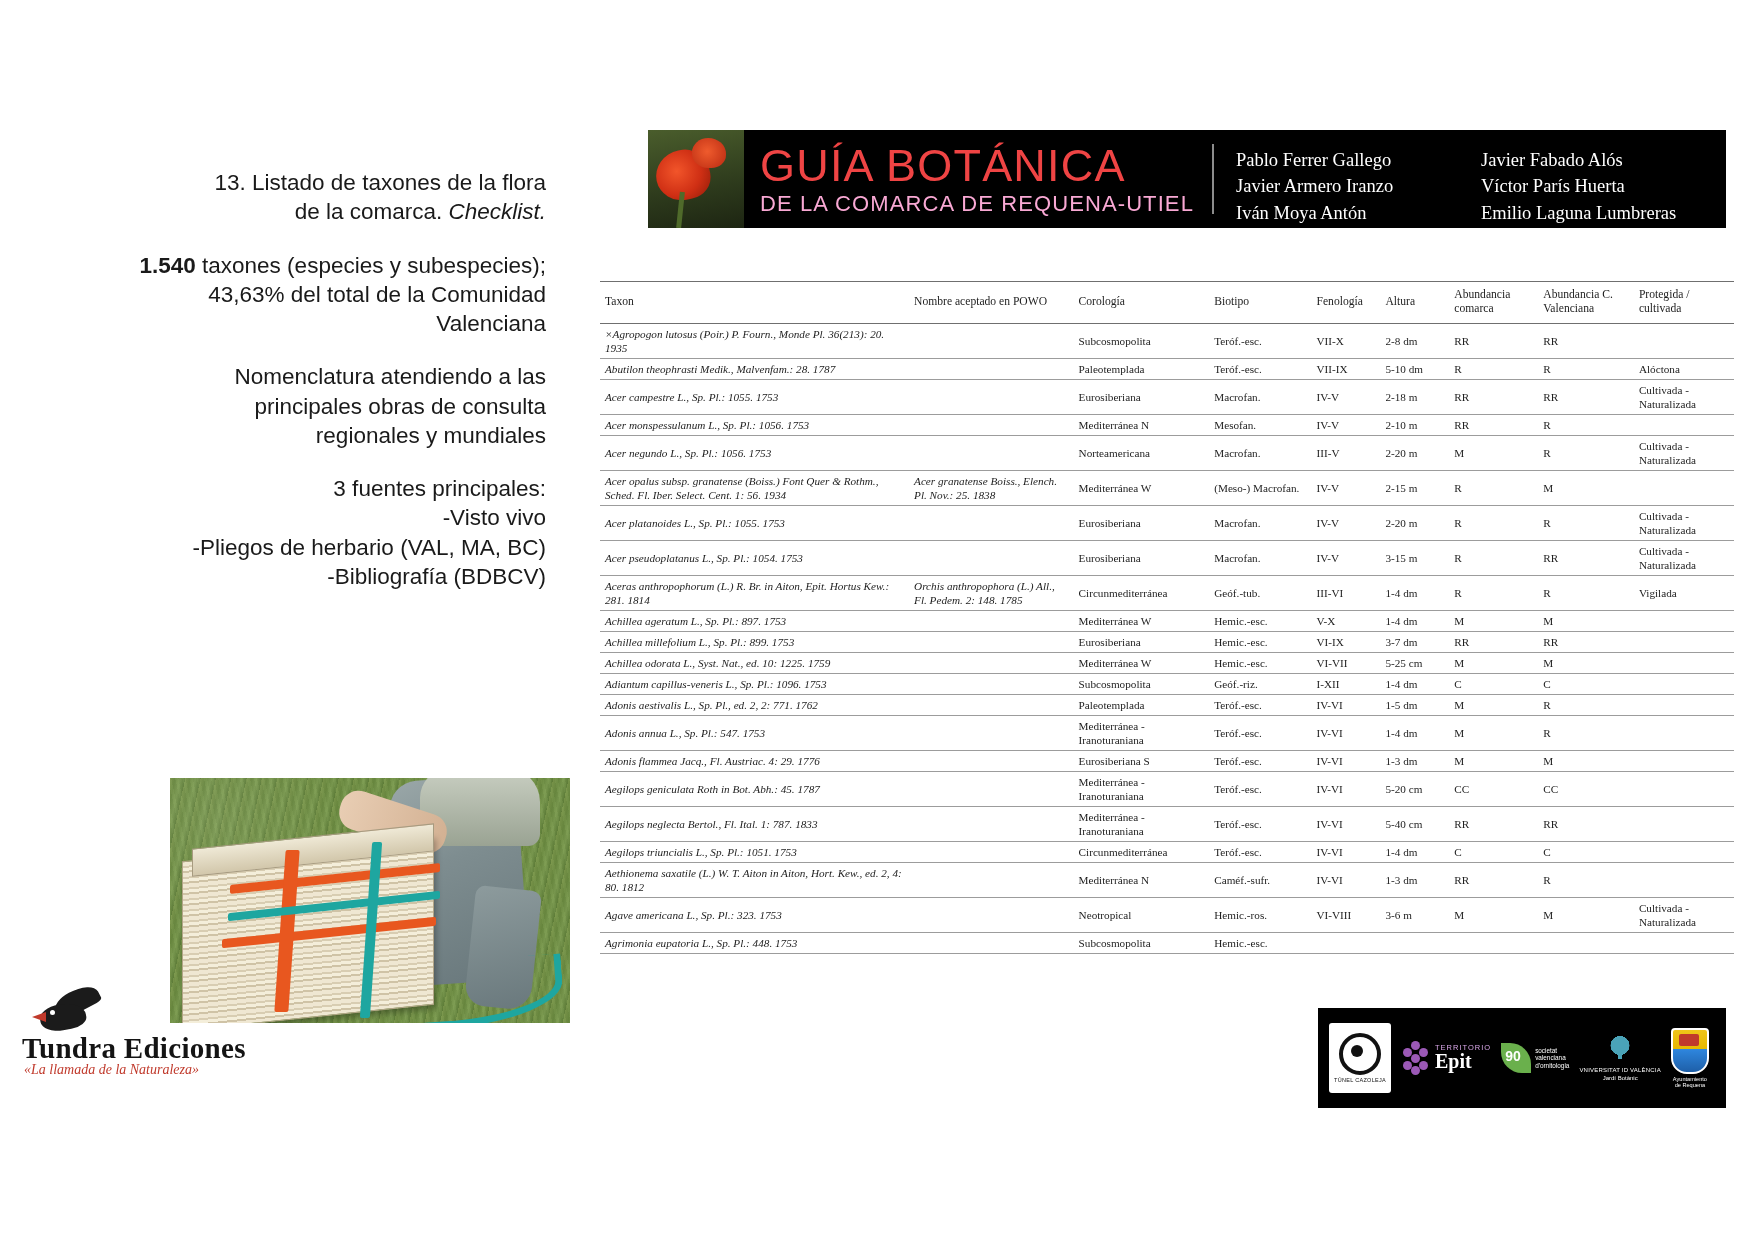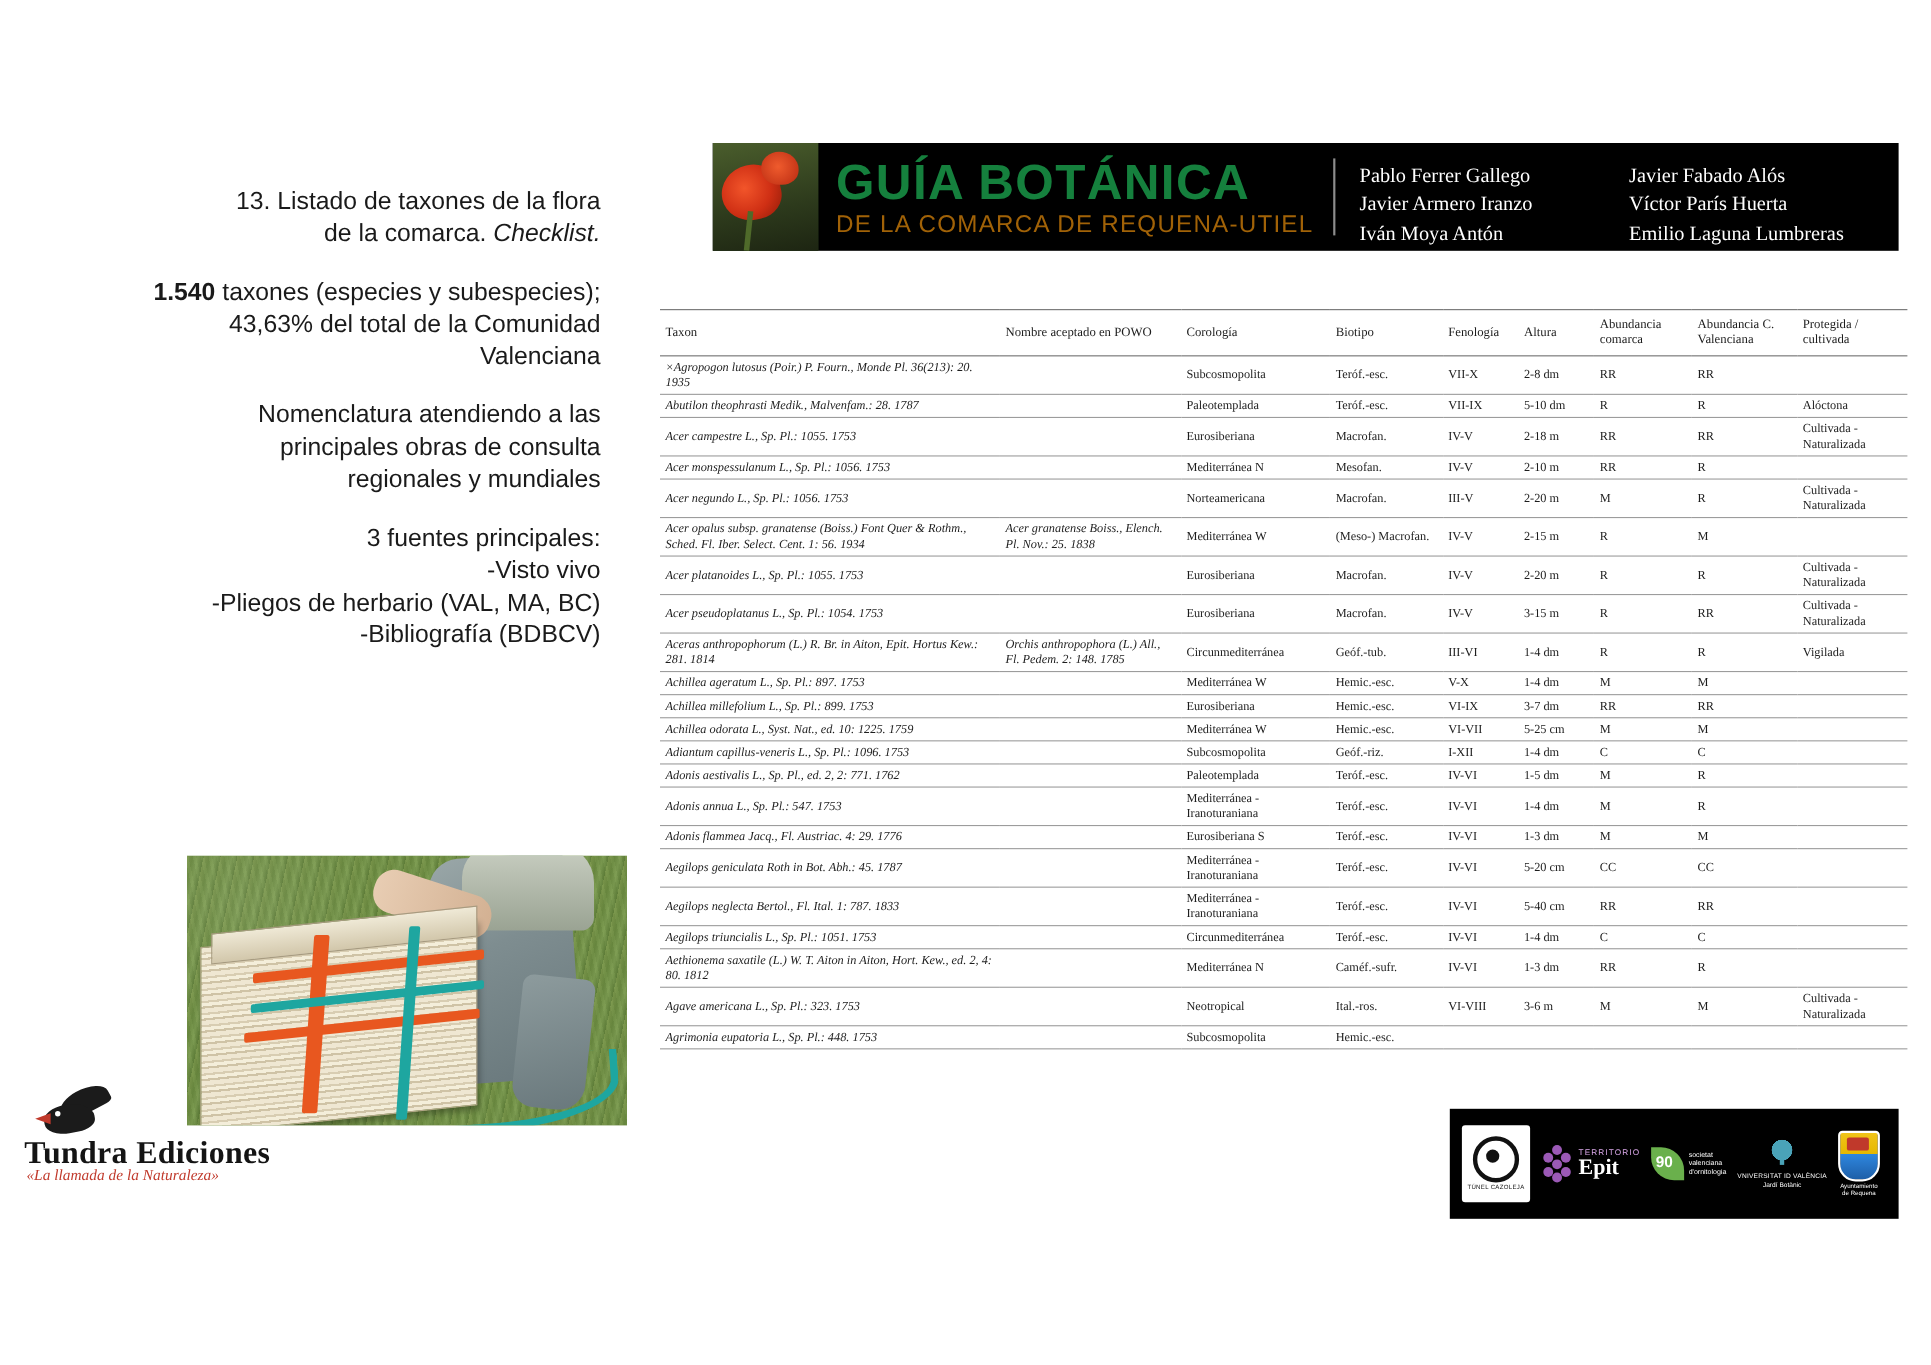--- a/index.html
+++ b/index.html
@@ -244,29 +244,28 @@
     flex: 0 0 auto;
     padding: 8px 18px 6px 16px;
     display: flex;
     flex-direction: column;
     justify-content: center;
   }
   #banner-title .t1 {
     font-family: "Liberation Sans", sans-serif;
     font-size: 45px;
     letter-spacing: 1.2px;
-    color: #15803d;
+    color: #ef4444;
     line-height: 1.0;
-    font-weight: bold;
   }
   #banner-title .t2 {
     font-family: "Liberation Sans", sans-serif;
     font-size: 22px;
     letter-spacing: 1.1px;
-    color: #a16207;
+    color: #f9a8d4;
     line-height: 1.1;
     margin-top: 4px;
   }
   #banner-divider {
     width: 2px;
     background: #8c8c8c;
     margin: 14px 0;
   }
   #banner-authors {
     flex: 1;
@@ -763,21 +762,21 @@
           <td>IV-VI</td>
           <td>1-3 dm</td>
           <td>RR</td>
           <td>R</td>
           <td></td>
         </tr>
         <tr>
           <td class="taxon-name">Agave americana L., Sp. Pl.: 323. 1753</td>
           <td class="powo"></td>
           <td>Neotropical</td>
-          <td>Ital.-ros.</td>
+          <td>Hemic.-ros.</td>
           <td>VI-VIII</td>
           <td>3-6 m</td>
           <td>M</td>
           <td>M</td>
           <td>Cultivada -Naturalizada</td>
         </tr>
         <tr>
           <td class="taxon-name">Agrimonia eupatoria L., Sp. Pl.: 448. 1753</td>
           <td class="powo"></td>
           <td>Subcosmopolita</td>

